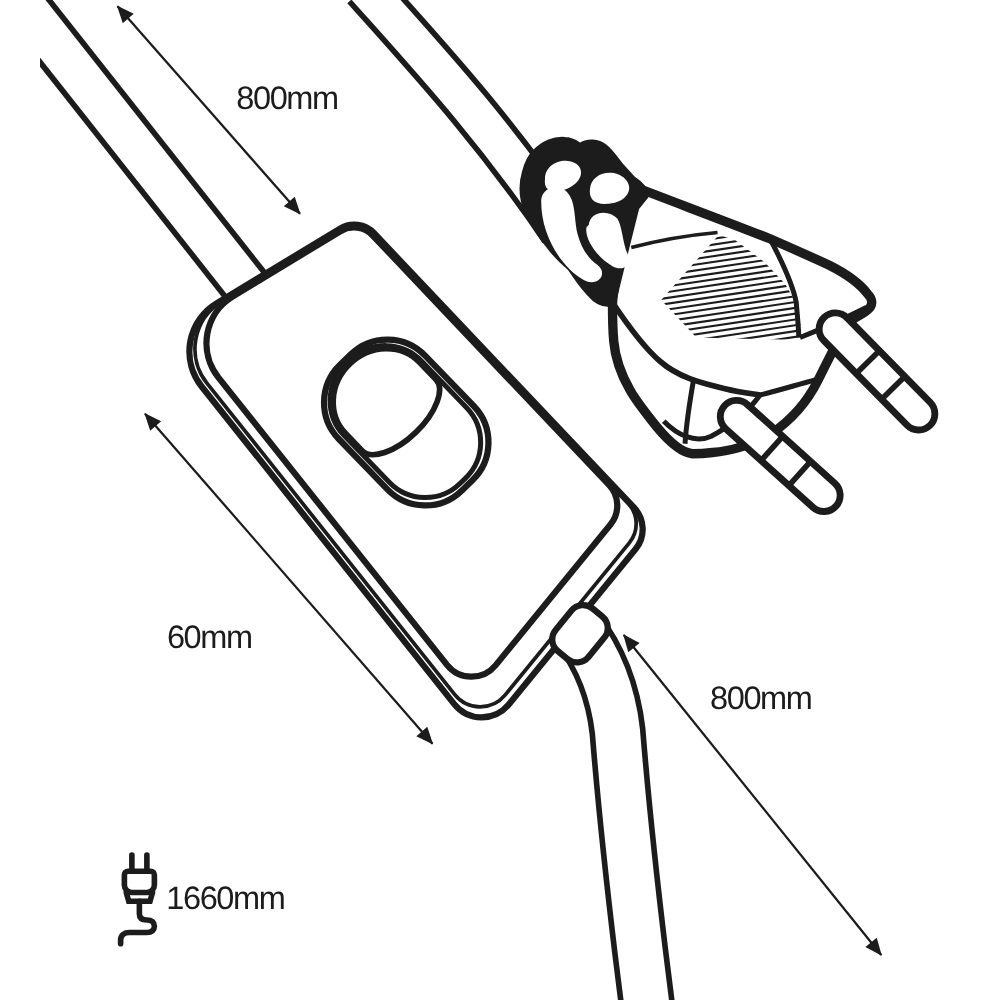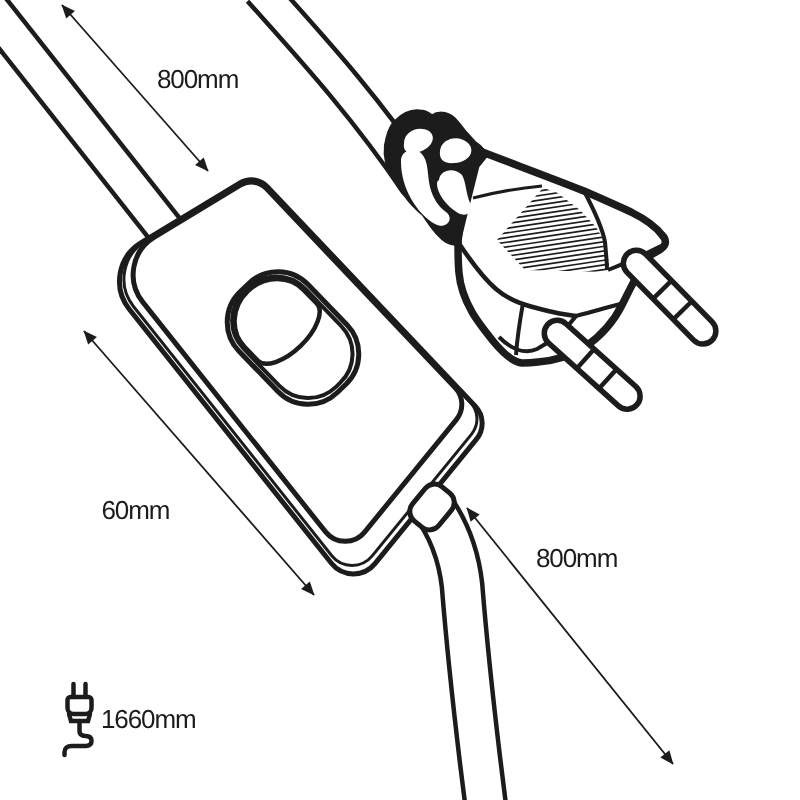--- a/index.html
+++ b/index.html
@@ -1,15 +1,15 @@
 <!DOCTYPE html>
 <html><head><meta charset="utf-8"><style>
 html,body{margin:0;padding:0;background:#fff;-webkit-font-smoothing:antialiased;}
 text{text-rendering:geometricPrecision;}
-.wrap{width:752px;height:800px;position:relative;overflow:hidden;}
+.wrap{width:752px;height:800px;position:relative;overflow:hidden;padding-left:32px;}
 </style></head><body>
 <div class="wrap">
 <svg width="800" height="800" viewBox="0 0 800 800">
 <defs>
   <marker id="ah" viewBox="0 0 10 10" refX="9" refY="5" markerWidth="8.5" markerHeight="8.5" orient="auto-start-reverse">
     <path d="M0.5,1.2 L9.5,5 L0.5,8.8 z" fill="#1c1c1c"></path>
   </marker>
 </defs>
 <path d="M -16,0 Q 68,106 172,238" fill="none" stroke="#1c1c1c" stroke-width="41"></path>
 <path d="M -16,0 Q 68,106 172,238" fill="none" stroke="#ffffff" stroke-width="32"></path>

